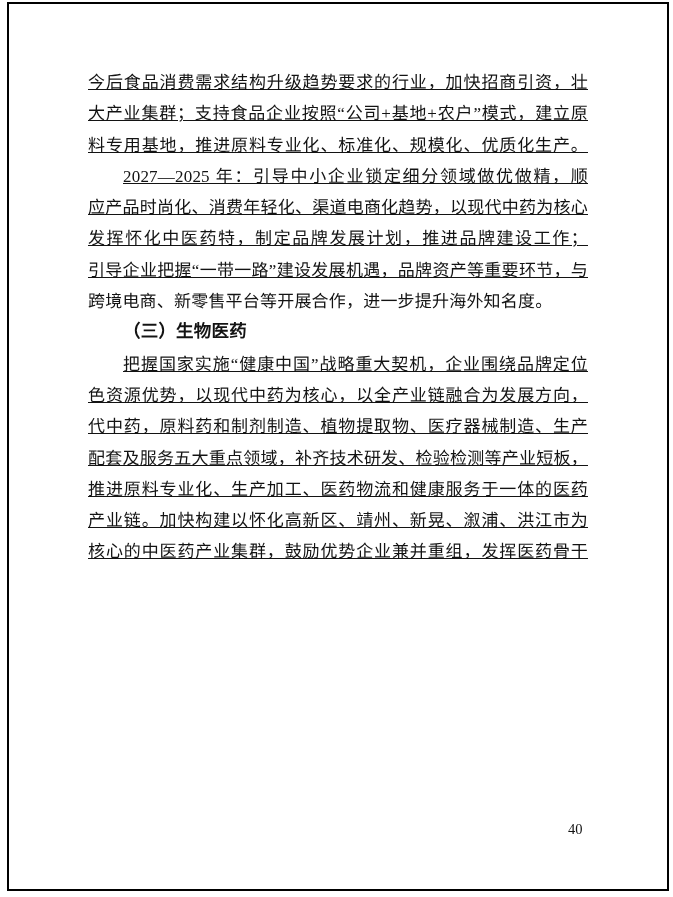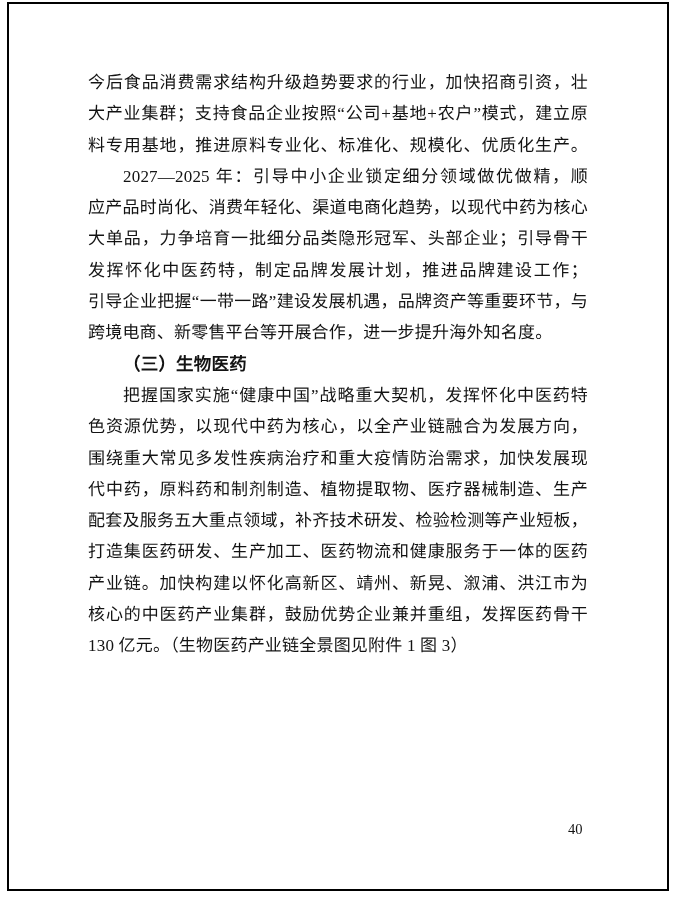--- a/index.html
+++ b/index.html
@@ -32,25 +32,26 @@
     line-height: 31.3px;
     font-size: 17px;
     letter-spacing: 0.2px;
     white-space: nowrap;
     color: #131313;
   }
   .line.stretch {
     white-space: normal;
     text-align: justify;
     text-align-last: justify;
+    text-decoration: underline;
     -moz-text-align-last: justify;
   }
   .line.indent { text-indent: 35px; }
   .line.heading {
-    font-family: Liberation Sans, sans-serif;
+    font-family: Liberation Mono, monospace;
     font-weight: bold;
     font-size: 17.5px;
   }
   .page-number {
     position: absolute;
     left: 568px; top: 820px;
     font-size: 14.5px;
     line-height: 18px;
     color: #131313;
   }
@@ -59,29 +60,26 @@
 <body>
 
 <div class="page">
   <div class="frame"></div>
   <div class="content" id="doc-body">
       <div class="line stretch">今后食品消费需求结构升级趋势要求的行业，加快招商引资，壮</div>
       <div class="line stretch">大产业集群；支持食品企业按照“公司+基地+农户”模式，建立原</div>
       <div class="line stretch">料专用基地，推进原料专业化、标准化、规模化、优质化生产。</div>
       <div class="line stretch indent">2027—2025 年：引导中小企业锁定细分领域做优做精，顺</div>
       <div class="line stretch">应产品时尚化、消费年轻化、渠道电商化趋势，以现代中药为核心</div>
-      <div class="line stretch">大单品，力争培育一批细分品类隐形冠军、头部企业；引导骨干</div>
       <div class="line stretch">发挥怀化中医药特，制定品牌发展计划，推进品牌建设工作；</div>
       <div class="line stretch">引导企业把握“一带一路”建设发展机遇，品牌资产等重要环节，与</div>
       <div class="line">跨境电商、新零售平台等开展合作，进一步提升海外知名度。</div>
       <div class="line indent heading">（三）生物医药</div>
-      <div class="line stretch indent">把握国家实施“健康中国”战略重大契机，发挥怀化中医药特</div>
+      <div class="line stretch indent">把握国家实施“健康中国”战略重大契机，企业围绕品牌定位</div>
       <div class="line stretch">色资源优势，以现代中药为核心，以全产业链融合为发展方向，</div>
-      <div class="line stretch">围绕重大常见多发性疾病治疗和重大疫情防治需求，加快发展现</div>
       <div class="line stretch">代中药，原料药和制剂制造、植物提取物、医疗器械制造、生产</div>
       <div class="line stretch">配套及服务五大重点领域，补齐技术研发、检验检测等产业短板，</div>
-      <div class="line stretch">打造集医药研发、生产加工、医药物流和健康服务于一体的医药</div>
+      <div class="line stretch">推进原料专业化、生产加工、医药物流和健康服务于一体的医药</div>
       <div class="line stretch">产业链。加快构建以怀化高新区、靖州、新晃、溆浦、洪江市为</div>
       <div class="line stretch">核心的中医药产业集群，鼓励优势企业兼并重组，发挥医药骨干</div>
-      <div class="line">130 亿元。（生物医药产业链全景图见附件 1 图 3）</div>
     </div>
   <div class="page-number">40</div>
 </div>
 
 </body></html>

